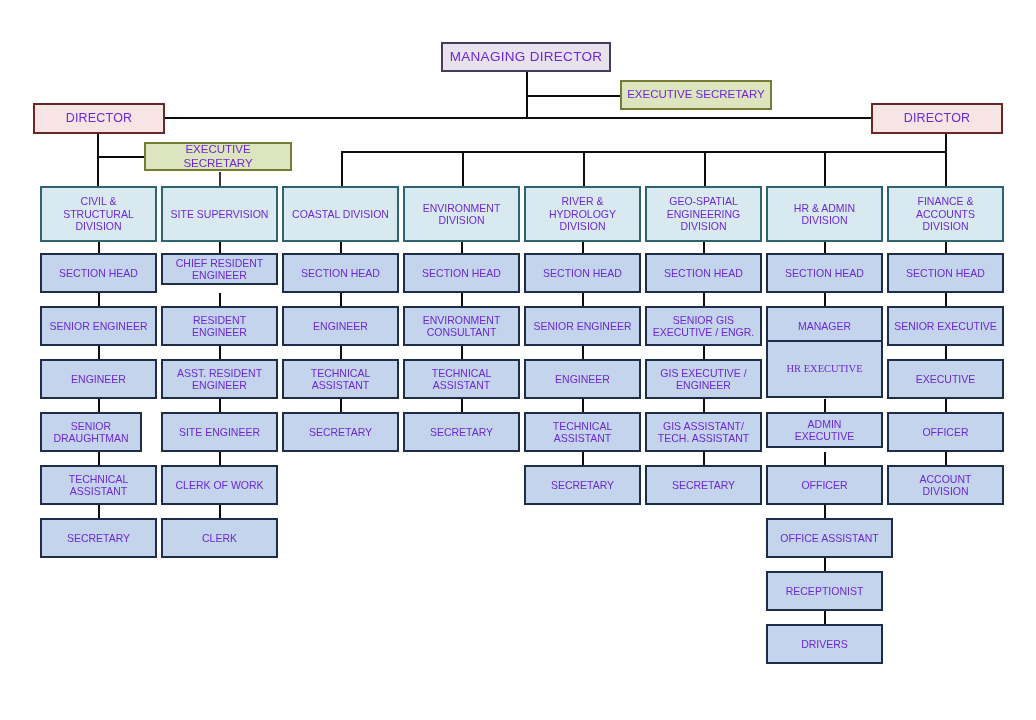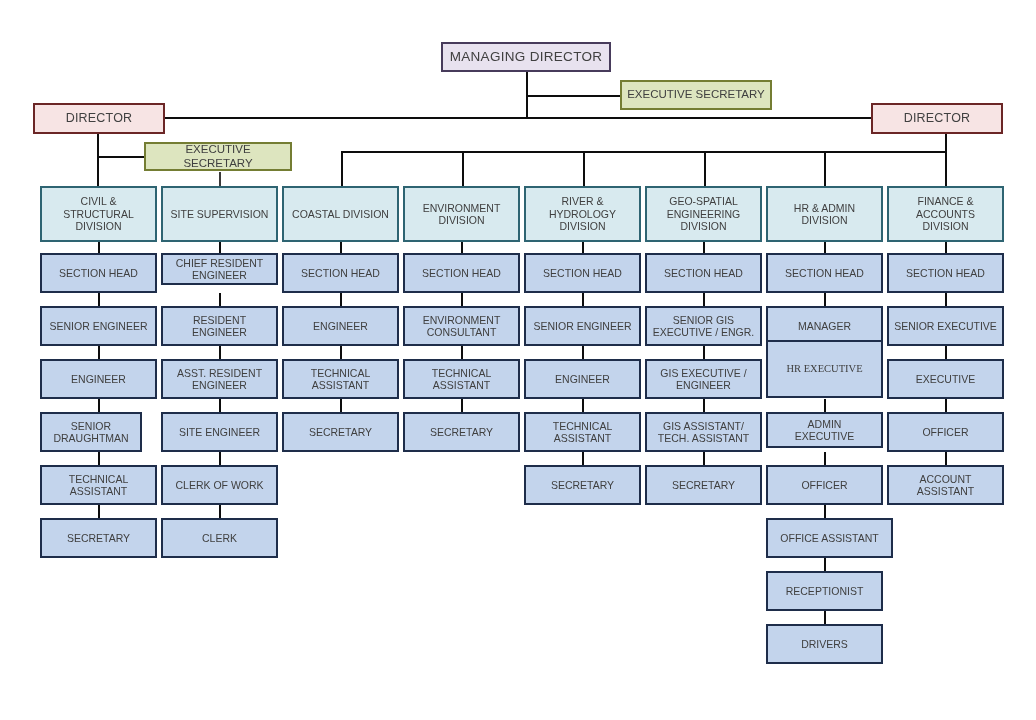--- a/index.html
+++ b/index.html
@@ -20,21 +20,21 @@
   }
   
   .node {
     position: absolute;
     box-sizing: border-box;
     display: flex;
     align-items: center;
     justify-content: center;
     text-align: center;
     line-height: 1.18;
-    color: #404040;
+    color: #6d28d9;
     z-index: 3;
     padding: 2px 4px;
     white-space: pre-line;
   }
   .node span {
     display: block;
     width: 100%;
   }
 
   
@@ -244,16 +244,16 @@
       <div class="node staff" style="left: 766px; top: 518px; width: 127px; height: 40px;"><span>OFFICE ASSISTANT</span></div>
       <div class="node staff" style="left: 766px; top: 571px; width: 117px; height: 40px;"><span>RECEPTIONIST</span></div>
       <div class="node staff" style="left: 766px; top: 624px; width: 117px; height: 40px;"><span>DRIVERS</span></div>
       <div class="node division" style="left: 887px; top: 186px; width: 117px; height: 56px;"><span>FINANCE &amp;
 ACCOUNTS DIVISION</span></div>
       <div class="node staff" style="left: 887px; top: 253px; width: 117px; height: 40px;"><span>SECTION HEAD</span></div>
       <div class="node staff" style="left: 887px; top: 306px; width: 117px; height: 40px;"><span>SENIOR EXECUTIVE</span></div>
       <div class="node staff" style="left: 887px; top: 359px; width: 117px; height: 40px;"><span>EXECUTIVE</span></div>
       <div class="node staff" style="left: 887px; top: 412px; width: 117px; height: 40px;"><span>OFFICER</span></div>
       <div class="node staff" style="left: 887px; top: 465px; width: 117px; height: 40px;"><span>ACCOUNT
-ASSISTANT</span></div>
+DIVISION</span></div>
     </div>
 
 </div>
 
 </body></html>

